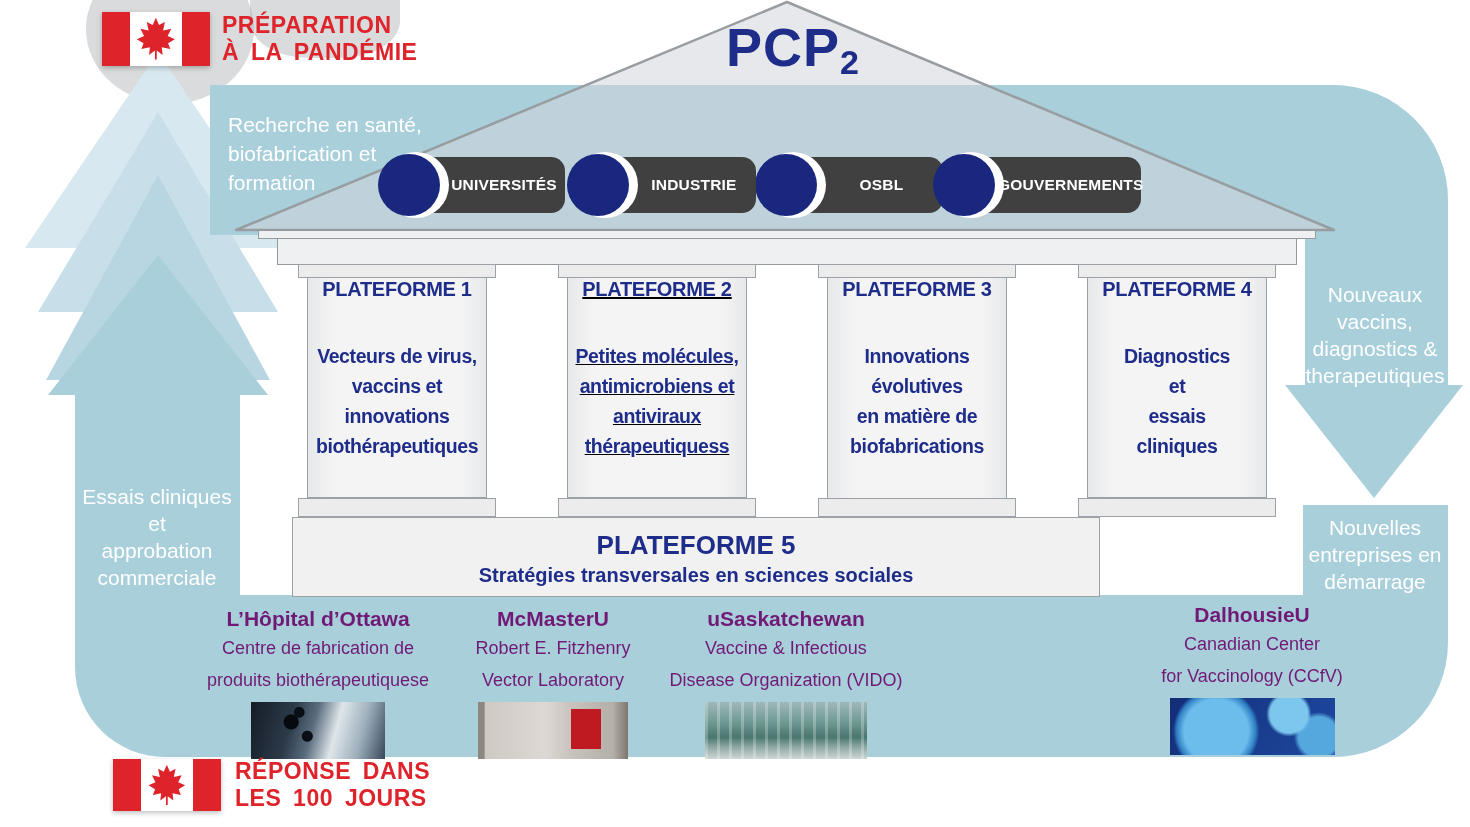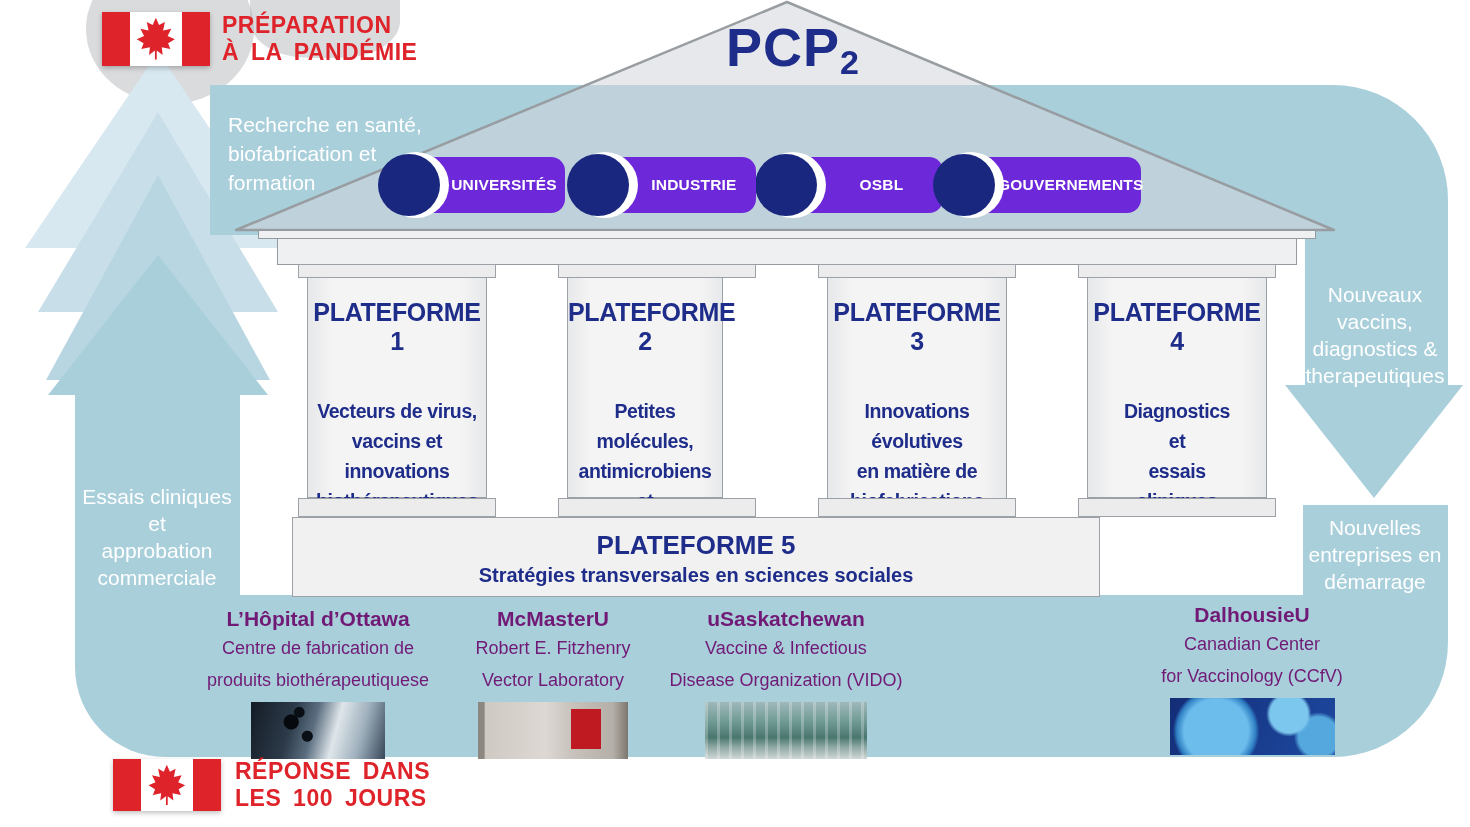--- a/index.html
+++ b/index.html
@@ -19,31 +19,31 @@
   .rhead{clip-path:polygon(0 0,100% 0,50% 100%);}
 
   .flowtext{color:#fff;text-align:center;font-size:21px;line-height:27px;font-weight:400;}
   .bandlabel{color:#fff;font-size:21px;line-height:29px;font-weight:400;text-align:left;}
 
   
   .bar{background:#eef0f1;border:1.5px solid #959a9e;box-sizing:border-box;}
   .pillar{background:linear-gradient(90deg,#e7e8e9,#f4f4f5 14%,#f4f4f5 86%,#e7e8e9);
           border:1.5px solid #9ba1a6;box-sizing:border-box;text-align:center;}
   .cap{background:#ececed;border:1.5px solid #9ba1a6;box-sizing:border-box;}
-  .ptitle{margin-top:20px;font-size:25px;font-weight:700;color:#1e2c8a;letter-spacing:-.3px;}
+  .ptitle{margin-top:0;font-size:20px;font-weight:700;color:#1e2c8a;letter-spacing:-.3px;}
   .pbody{margin-top:40px;font-size:19.5px;font-weight:700;color:#1e2c8a;line-height:30px;letter-spacing:-.4px;}
   .stylo{background:#f1f1f2;border:1.5px solid #9ba1a6;box-sizing:border-box;text-align:center;}
   .stitle{margin-top:12px;font-size:26px;font-weight:700;color:#1e2c8a;}
   .ssub{margin-top:3px;font-size:20px;font-weight:700;color:#1e2c8a;}
 
   .pcp{font-size:54px;font-weight:700;color:#1e2c8a;text-align:center;letter-spacing:1px;}
   .pcp .sub{font-size:34px;position:relative;bottom:-8px;}
 
   
-  .pill{position:absolute;height:56px;background:#6d28d9;border-radius:14px;}
+  .pill{position:absolute;height:56px;background:#404040;border-radius:14px;}
   .pill .ring{position:absolute;left:-22px;top:-5px;width:66px;height:66px;background:#fff;border-radius:50%;}
   .pill .capc{position:absolute;left:-27px;top:-3px;width:62px;height:62px;background:#19287e;border-radius:50%;}
   .pill .lbl{position:relative;z-index:2;display:block;padding-left:38px;text-align:center;
              color:#fff;font-size:15.5px;font-weight:700;line-height:56px;letter-spacing:.2px;}
 
   
   .inst{width:240px;text-align:center;color:#701a75;}
   .iname{font-size:21px;font-weight:700;line-height:26px;}
   .idesc{font-size:18px;line-height:32px;}
   .photo{margin:6px auto 0;height:57px;position:relative;}
@@ -108,21 +108,21 @@
   <div class="abs cap" style="left:818px;top:264px;width:198px;height:14px;"></div>
   <div class="abs cap" style="left:1078px;top:264px;width:198px;height:14px;"></div>
 
   <div class="abs pillar" style="left:307px;top:277px;width:180px;height:221px;">
     <div class="ptitle">PLATEFORME 1</div>
     <div class="pbody pre">Vecteurs de virus,
 vaccins et
 innovations
 biothérapeutiques</div>
   </div>
-  <div class="abs pillar" style="left:567px;top:277px;width:156px;height:221px;">
+  <div class="abs pillar" style="left:567px;top:277px;width:180px;height:221px;text-decoration:underline;">
     <div class="ptitle">PLATEFORME 2</div>
     <div class="pbody pre">Petites molécules,
 antimicrobiens et
 antiviraux
 thérapeutiquess</div>
   </div>
   <div class="abs pillar" style="left:827px;top:277px;width:180px;height:228px;">
     <div class="ptitle">PLATEFORME 3</div>
     <div class="pbody pre">Innovations
 évolutives

